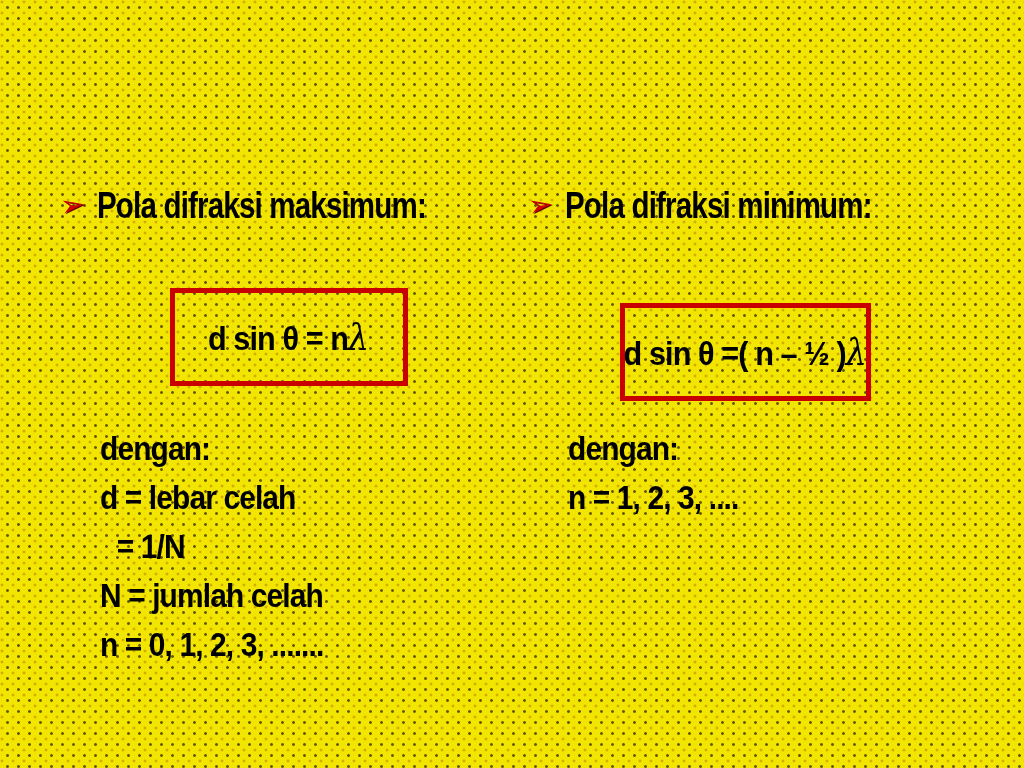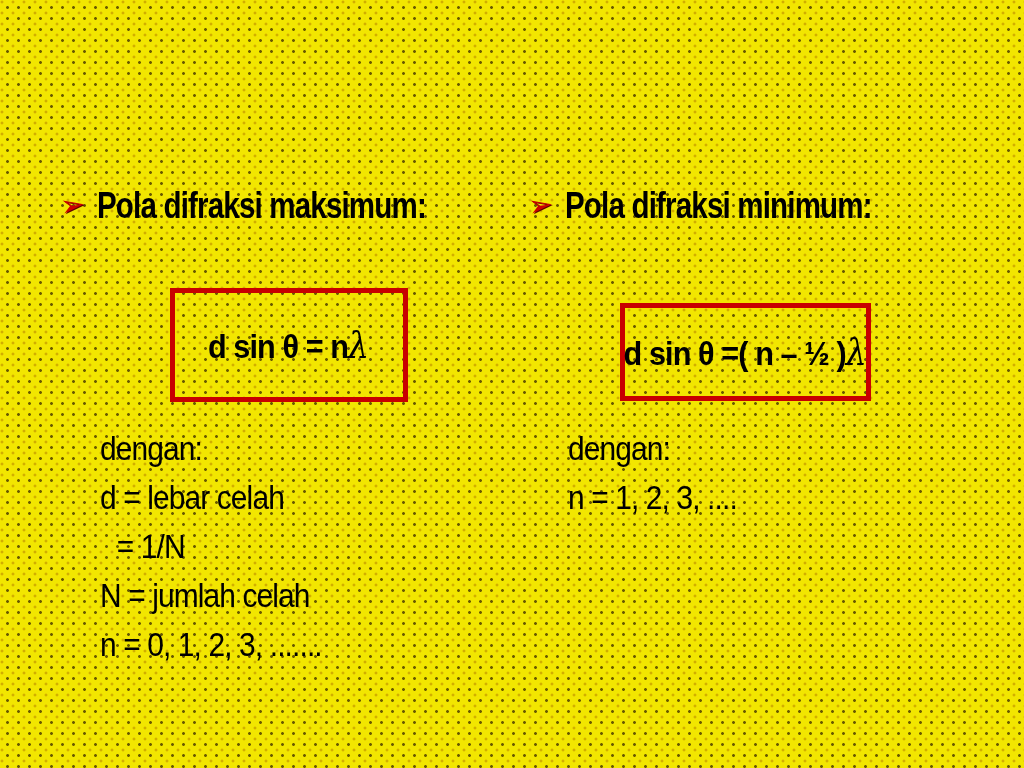--- a/index.html
+++ b/index.html
@@ -51,21 +51,21 @@
   }
 
   .formula-box {
     position: absolute;
     box-sizing: border-box;
     border: 5px solid #c80000;
     display: flex;
     align-items: center;
     justify-content: center;
   }
-  .formula-box.left  { left: 170px; top: 288px; width: 238px; height: 114px; }
+  .formula-box.left  { left: 170px; top: 288px; width: 238px; height: 98px; }
   .formula-box.right { left: 620px; top: 303px; width: 251px; height: 98px; }
 
   .formula {
     font-size: 34px;
     font-weight: 700;
     letter-spacing: -1px;
     white-space: nowrap;
     transform: scaleX(0.9);
     transform-origin: center center;
   }
@@ -73,21 +73,21 @@
     font-family: "DejaVu Serif", serif;
     font-style: italic;
     font-weight: 400;
     font-size: 37px;
     letter-spacing: 0;
   }
 
   .detail-list {
     position: absolute;
     font-size: 34px;
-    font-weight: 400;
+    font-weight: 700;
     letter-spacing: -1px;
   }
   .detail-list.left  { left: 100px; top: 424px; }
   .detail-list.right { left: 568px; top: 424px; }
 
   .detail-line {
     height: 49px;
     line-height: 49px;
     white-space: nowrap;
     transform: scaleX(0.88);

